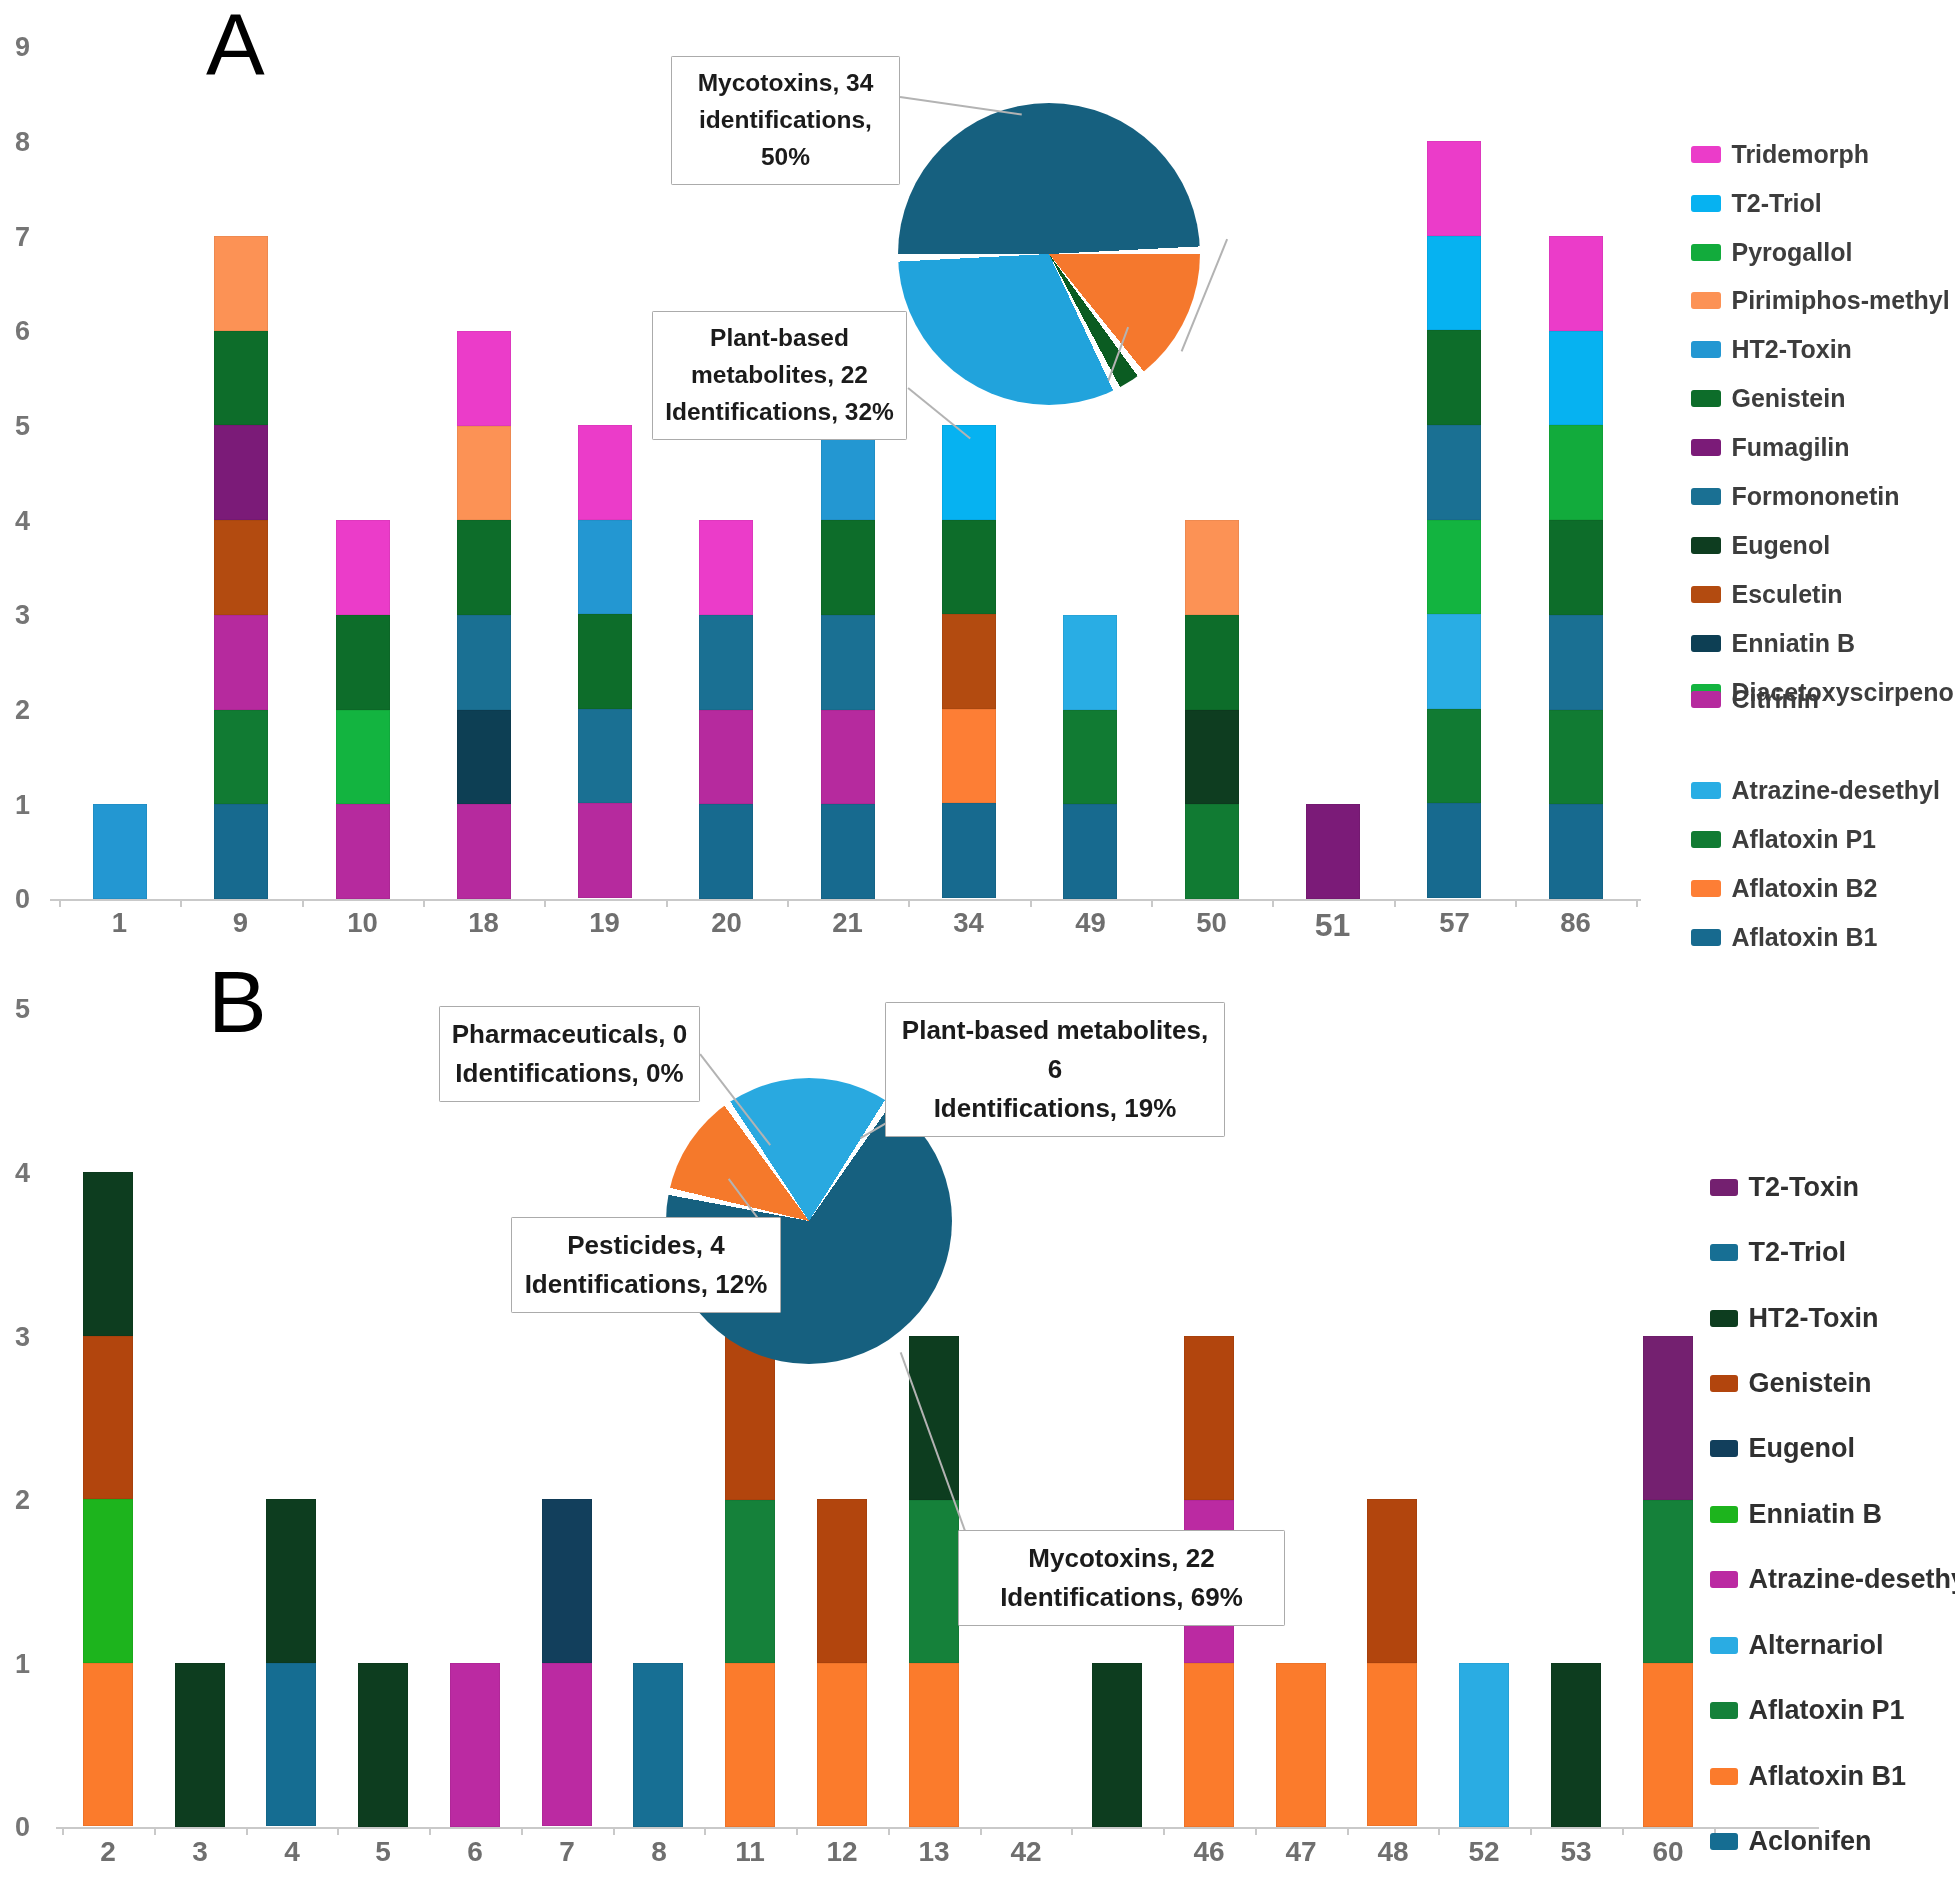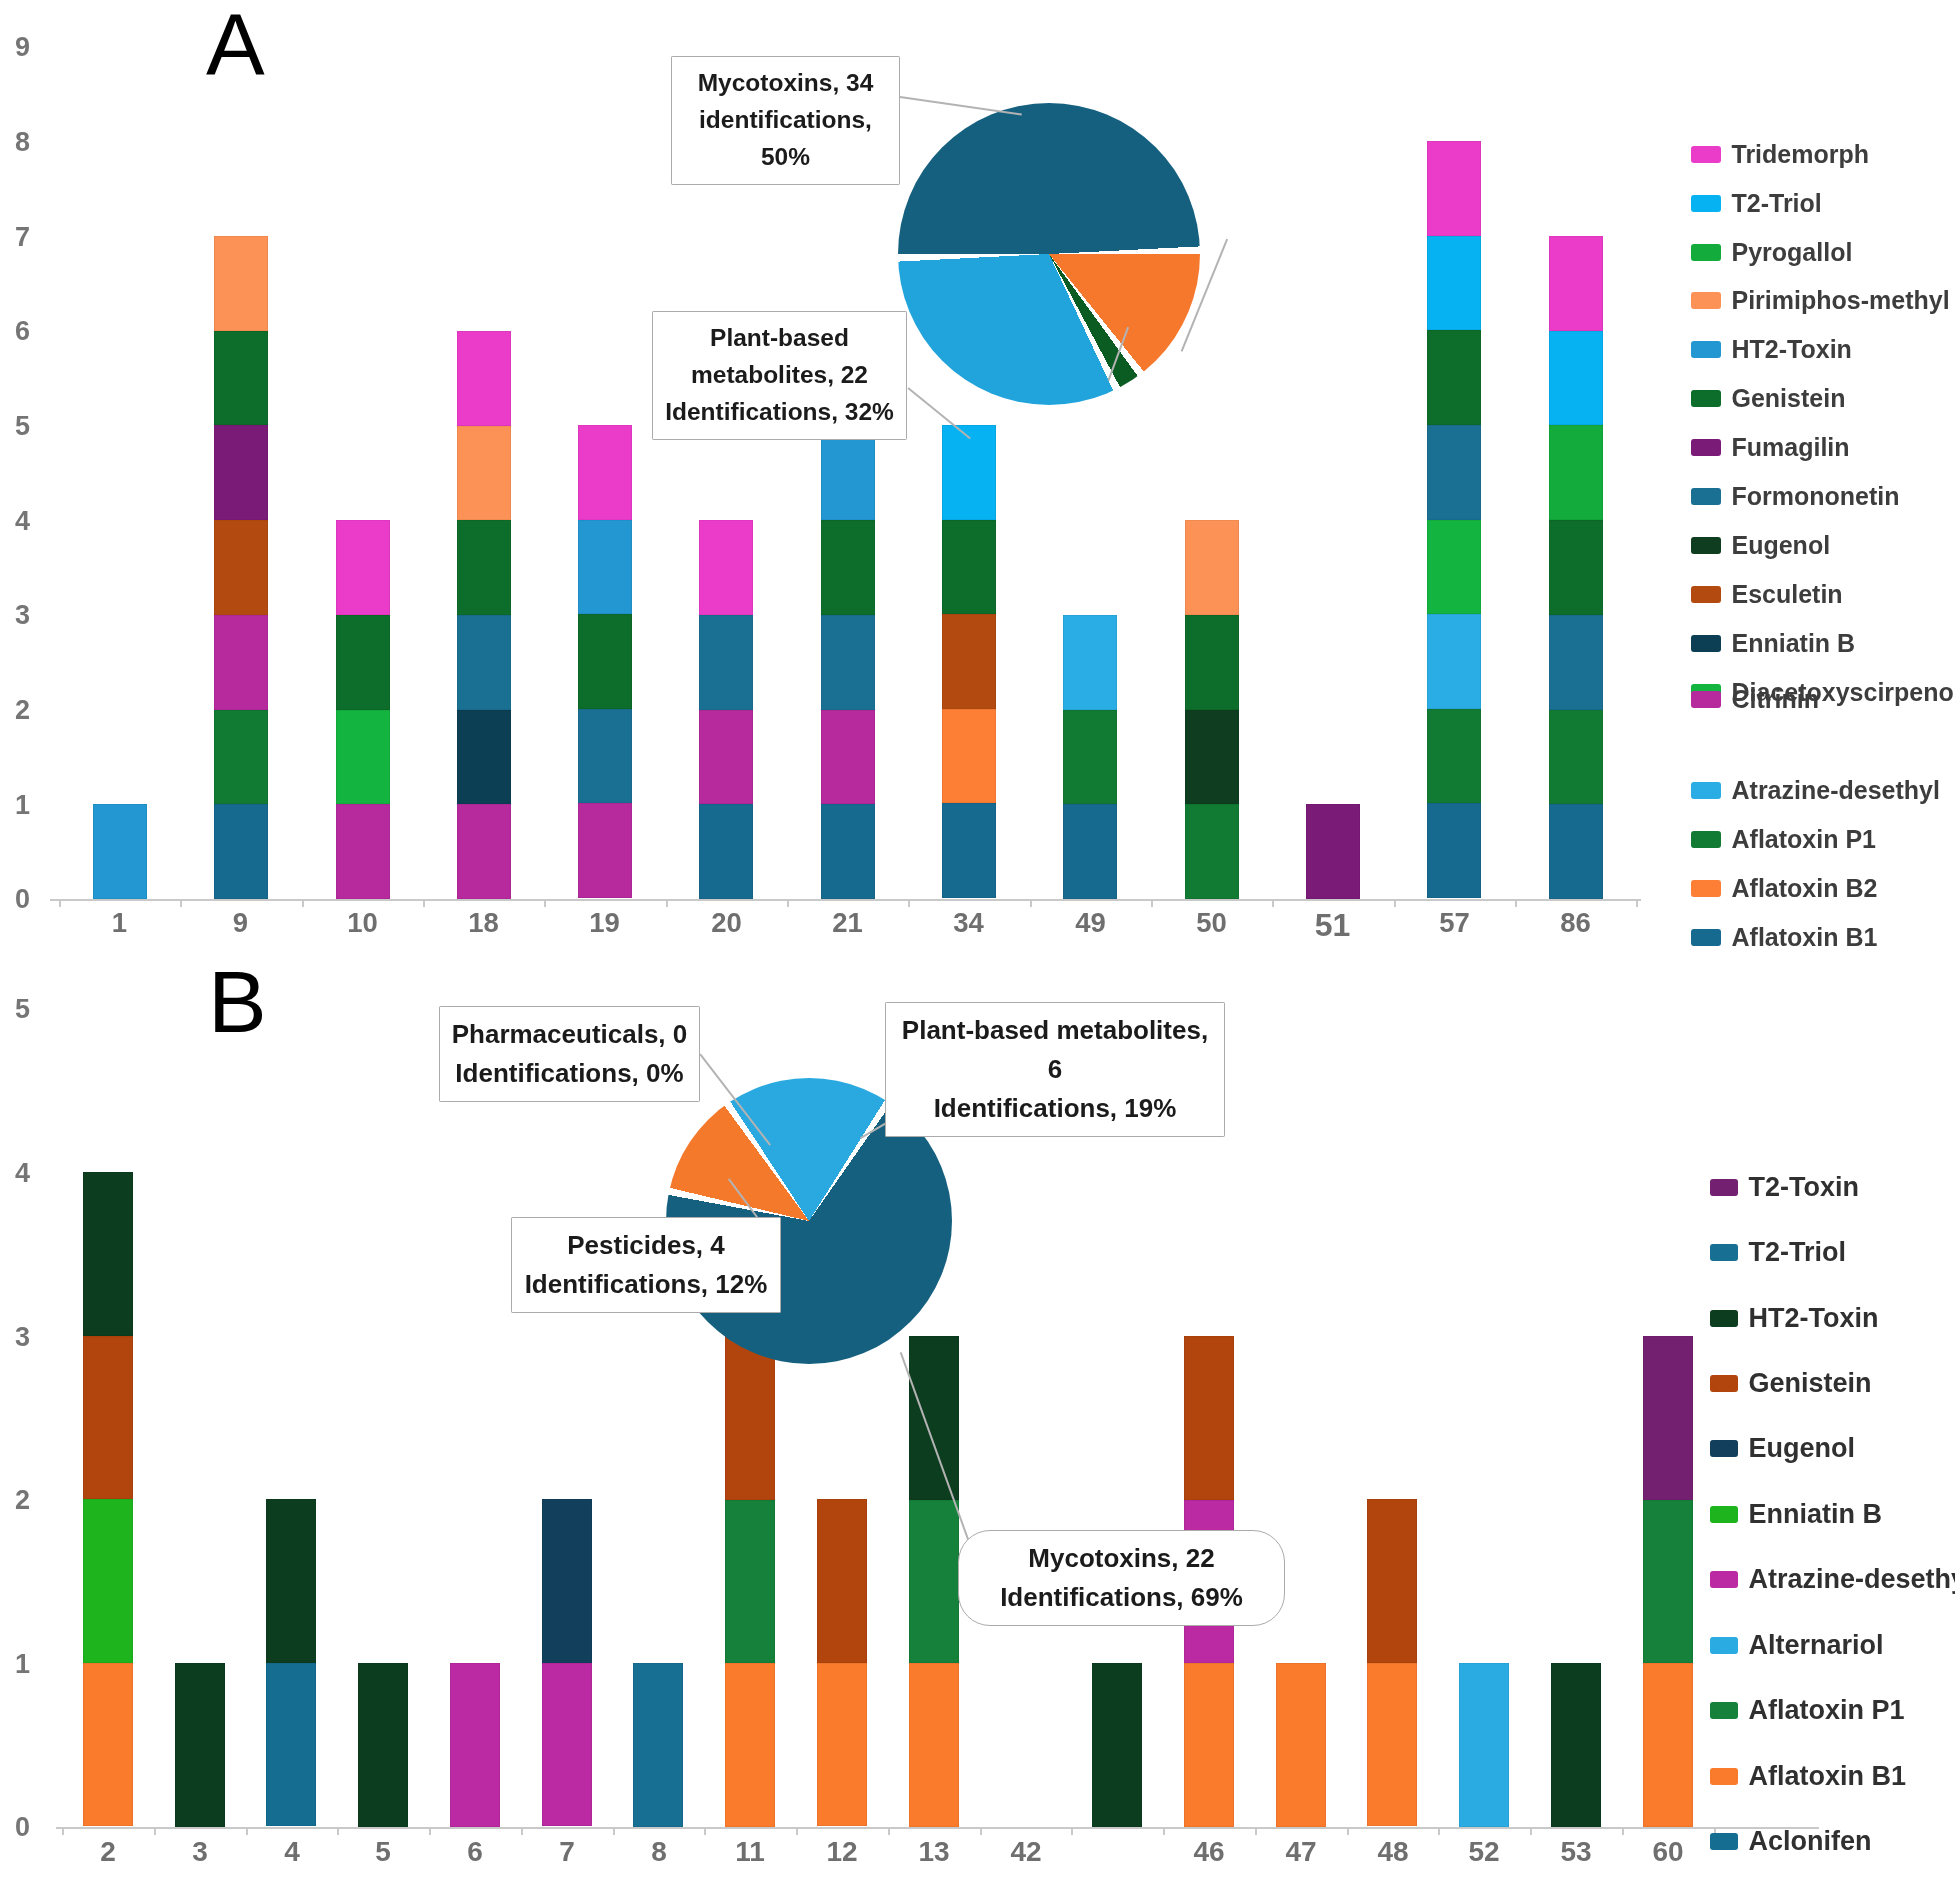--- a/index.html
+++ b/index.html
@@ -410,21 +410,21 @@
     <div class="legend-item" style="left: 1710px; top: 1761px;">
       <span class="legend-swatch" style="width: 28px; height: 17.5px; background: rgb(251, 123, 44); margin-right: 10.5px;"></span>
       <span class="legend-label" style="font-size: 27px; color: rgb(48, 48, 48);">Aflatoxin B1</span>
     </div>
     <div class="legend-item" style="left: 1710px; top: 1826px;">
       <span class="legend-swatch" style="width: 28px; height: 17.5px; background: rgb(21, 109, 146); margin-right: 10.5px;"></span>
       <span class="legend-label" style="font-size: 27px; color: rgb(48, 48, 48);">Aclonifen</span>
     </div>
     <div class="pie" style="left: 666px; top: 1078px; width: 286px; height: 286px; background: conic-gradient(from 35deg, rgb(22, 96, 127) 0%, rgb(22, 96, 127) 68.2%, rgb(255, 255, 255) 68.2%, rgb(255, 255, 255) 69%, rgb(245, 121, 43) 69%, rgb(245, 121, 43) 80.2%, rgb(255, 255, 255) 80.2%, rgb(255, 255, 255) 81%, rgb(41, 169, 224) 81%, rgb(41, 169, 224) 99.2%, rgb(255, 255, 255) 99.2%, rgb(255, 255, 255) 100%);"></div>
     <div class="leader-line" style="left: 971px; top: 1546px; width: 207px; transform: rotate(-109.817deg);"></div>
-    <div class="callout" style="left: 958px; top: 1530px; width: 327px; font-size: 26px; border-radius: 32px;">Mycotoxins, 22
+    <div class="callout" style="left: 958px; top: 1530px; width: 327px; font-size: 26px;">Mycotoxins, 22
 Identifications, 69%</div>
     <div class="leader-line" style="left: 761px; top: 1221px; width: 54px; transform: rotate(-126.621deg);"></div>
     <div class="callout" style="left: 511px; top: 1217px; width: 270px; font-size: 26px;">Pesticides, 4
 Identifications, 12%</div>
     <div class="leader-line" style="left: 700px; top: 1053px; width: 115px; transform: rotate(52.4314deg);"></div>
     <div class="callout" style="left: 439px; top: 1006px; width: 261px; font-size: 26px;">Pharmaceuticals, 0
 Identifications, 0%</div>
     <div class="leader-line" style="left: 913px; top: 1106px; width: 61px; transform: rotate(149.507deg);"></div>
     <div class="callout" style="left: 885px; top: 1002px; width: 340px; font-size: 26px;">Plant-based metabolites, 6
 Identifications, 19%</div>

